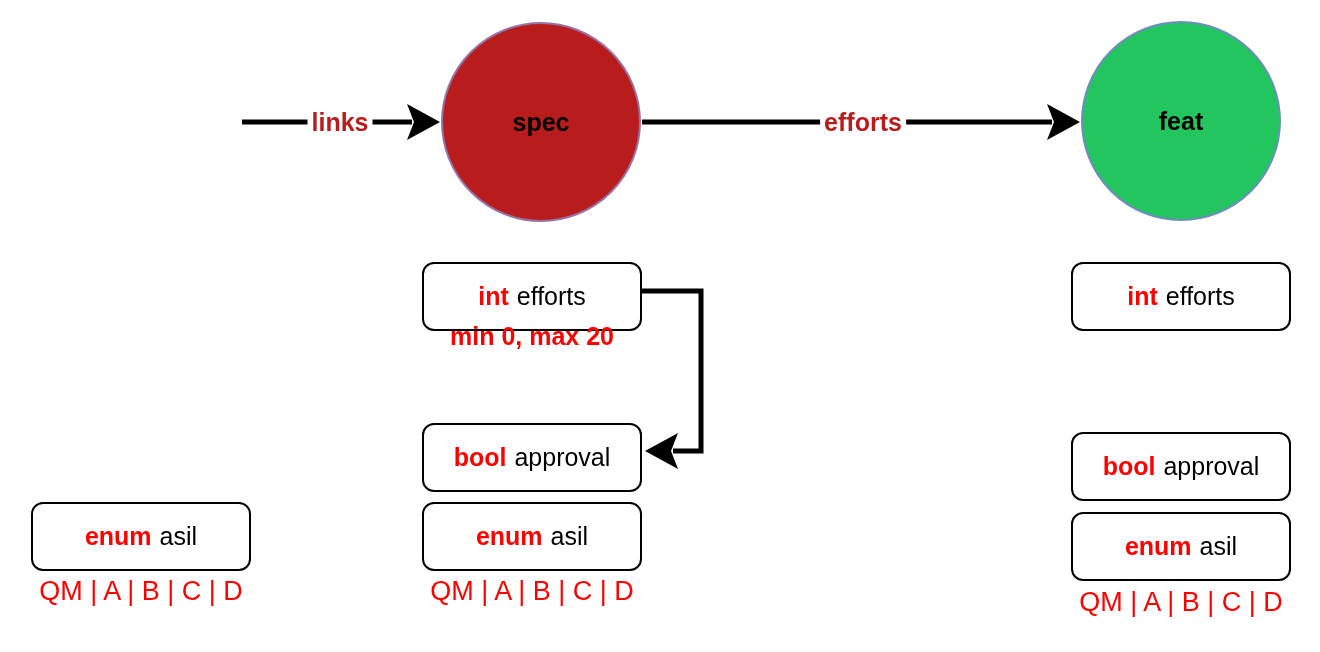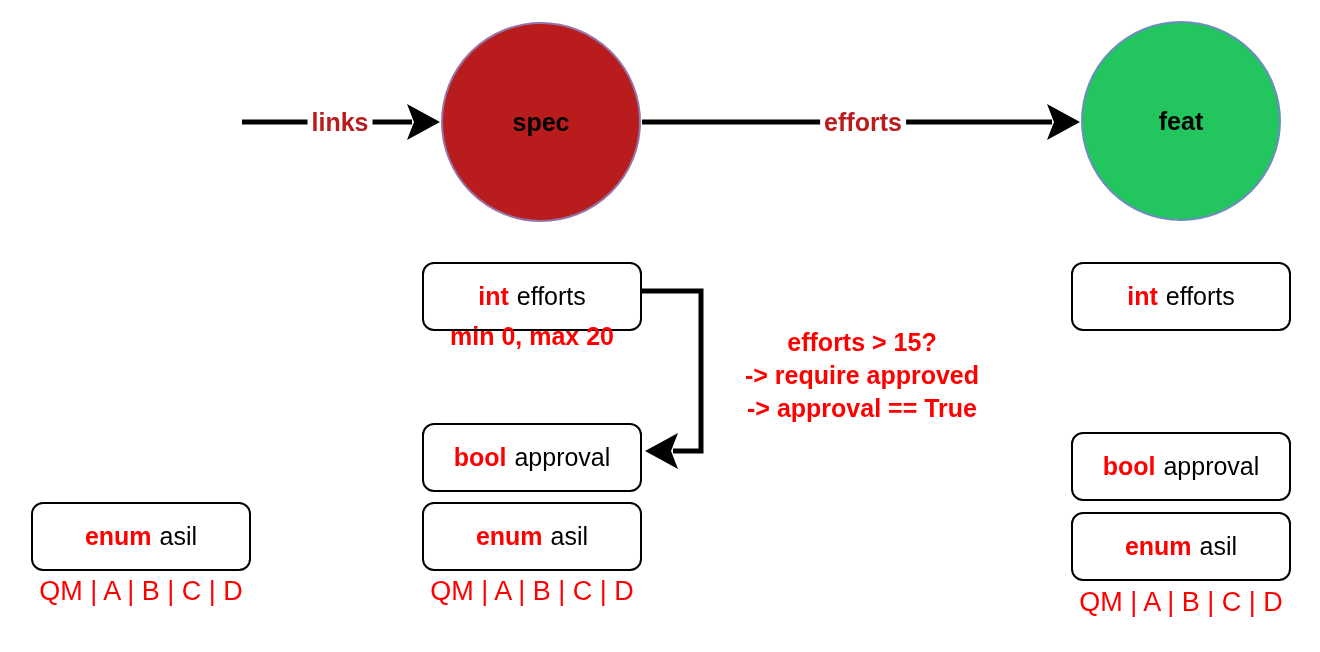--- a/index.html
+++ b/index.html
@@ -131,25 +131,20 @@
     <span class="attr-name">approval</span>
   </div>
 
   <div class="attr-box" style="left:422px; top:502px;">
     <span class="attr-type" style="color: rgb(255, 0, 0);">enum</span>
     <span class="attr-name">asil</span>
   </div>
 
   <div class="enum-values" style="left: 402px; top: 576px; color: rgb(255, 0, 0);">QM | A | B | C | D</div>
 
-  <div class="rule-note" style="color: rgb(255, 0, 0);">
-    <div>efforts &gt; 15?</div>
-    <div>-&gt; require approved</div>
-    <div>-&gt; approval == True</div>
-  </div>
 
   <div class="attr-box" style="left:31px; top:502px;">
     <span class="attr-type" style="color: rgb(255, 0, 0);">enum</span>
     <span class="attr-name">asil</span>
   </div>
 
   <div class="enum-values" style="left: 11px; top: 576px; color: rgb(255, 0, 0);">QM | A | B | C | D</div>
 
   <div class="attr-box" style="left:1071px; top:262px;">
     <span class="attr-type" style="color: rgb(255, 0, 0);">int</span>

